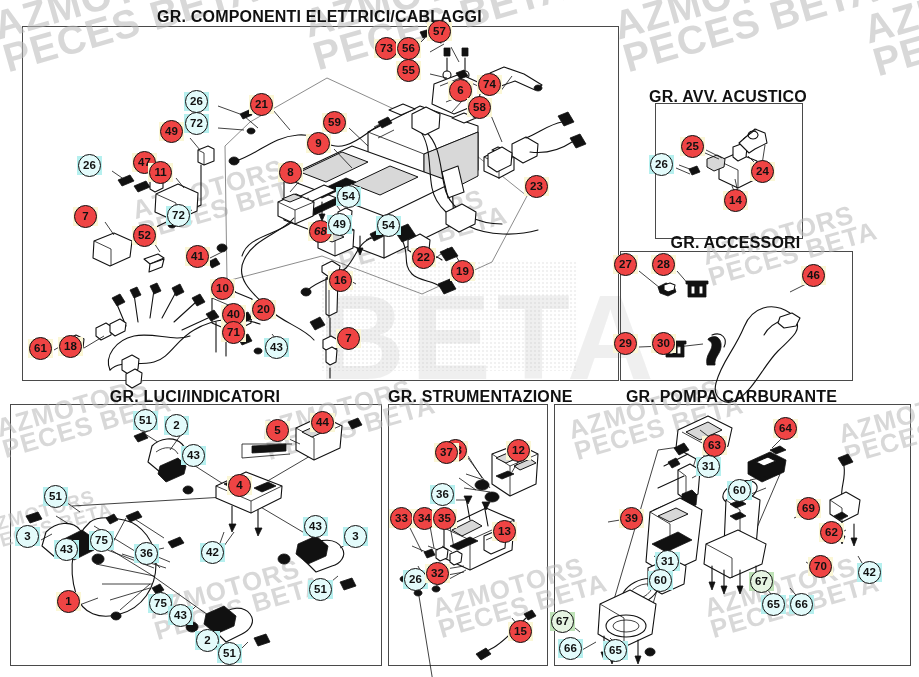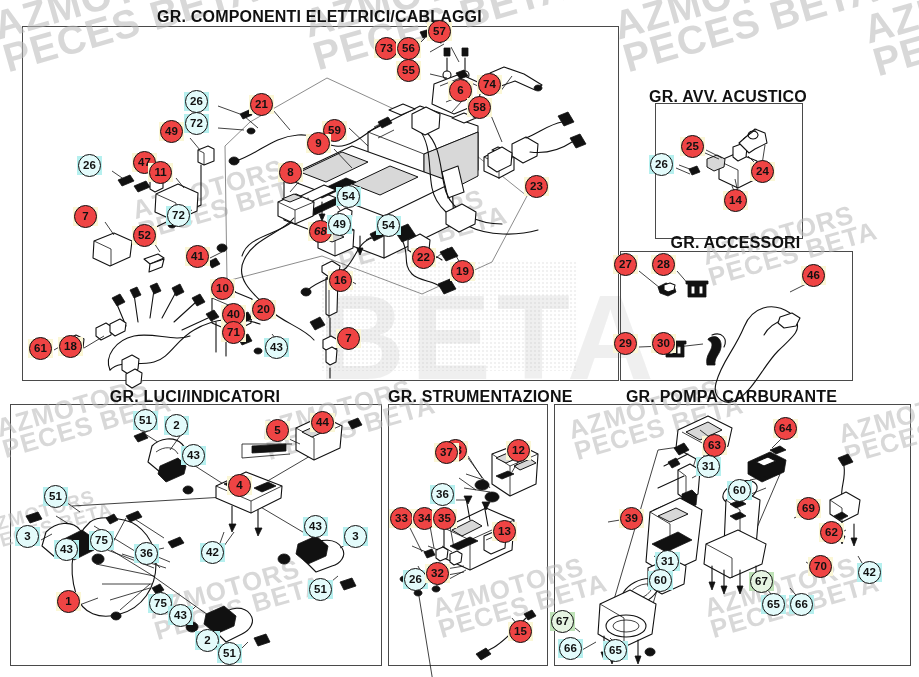--- a/index.html
+++ b/index.html
@@ -613,21 +613,21 @@
         <div class="bub">21</div>
       </div>
       <div class="callout c" style="left: 184px; top: 111px;">
         <div class="hl"></div>
         <div class="bub">72</div>
       </div>
       <div class="callout y" style="left: 159px; top: 119px;">
         <div class="hl"></div>
         <div class="bub">49</div>
       </div>
-      <div class="callout y" style="left: 322px; top: 110px; margin-top: 8px;">
+      <div class="callout y" style="left: 322px; top: 110px;">
         <div class="hl"></div>
         <div class="bub">59</div>
       </div>
       <div class="callout y" style="left: 306px; top: 131px;">
         <div class="hl"></div>
         <div class="bub">9</div>
       </div>
       <div class="callout y" style="left: 524px; top: 174px;">
         <div class="hl"></div>
         <div class="bub">23</div>

